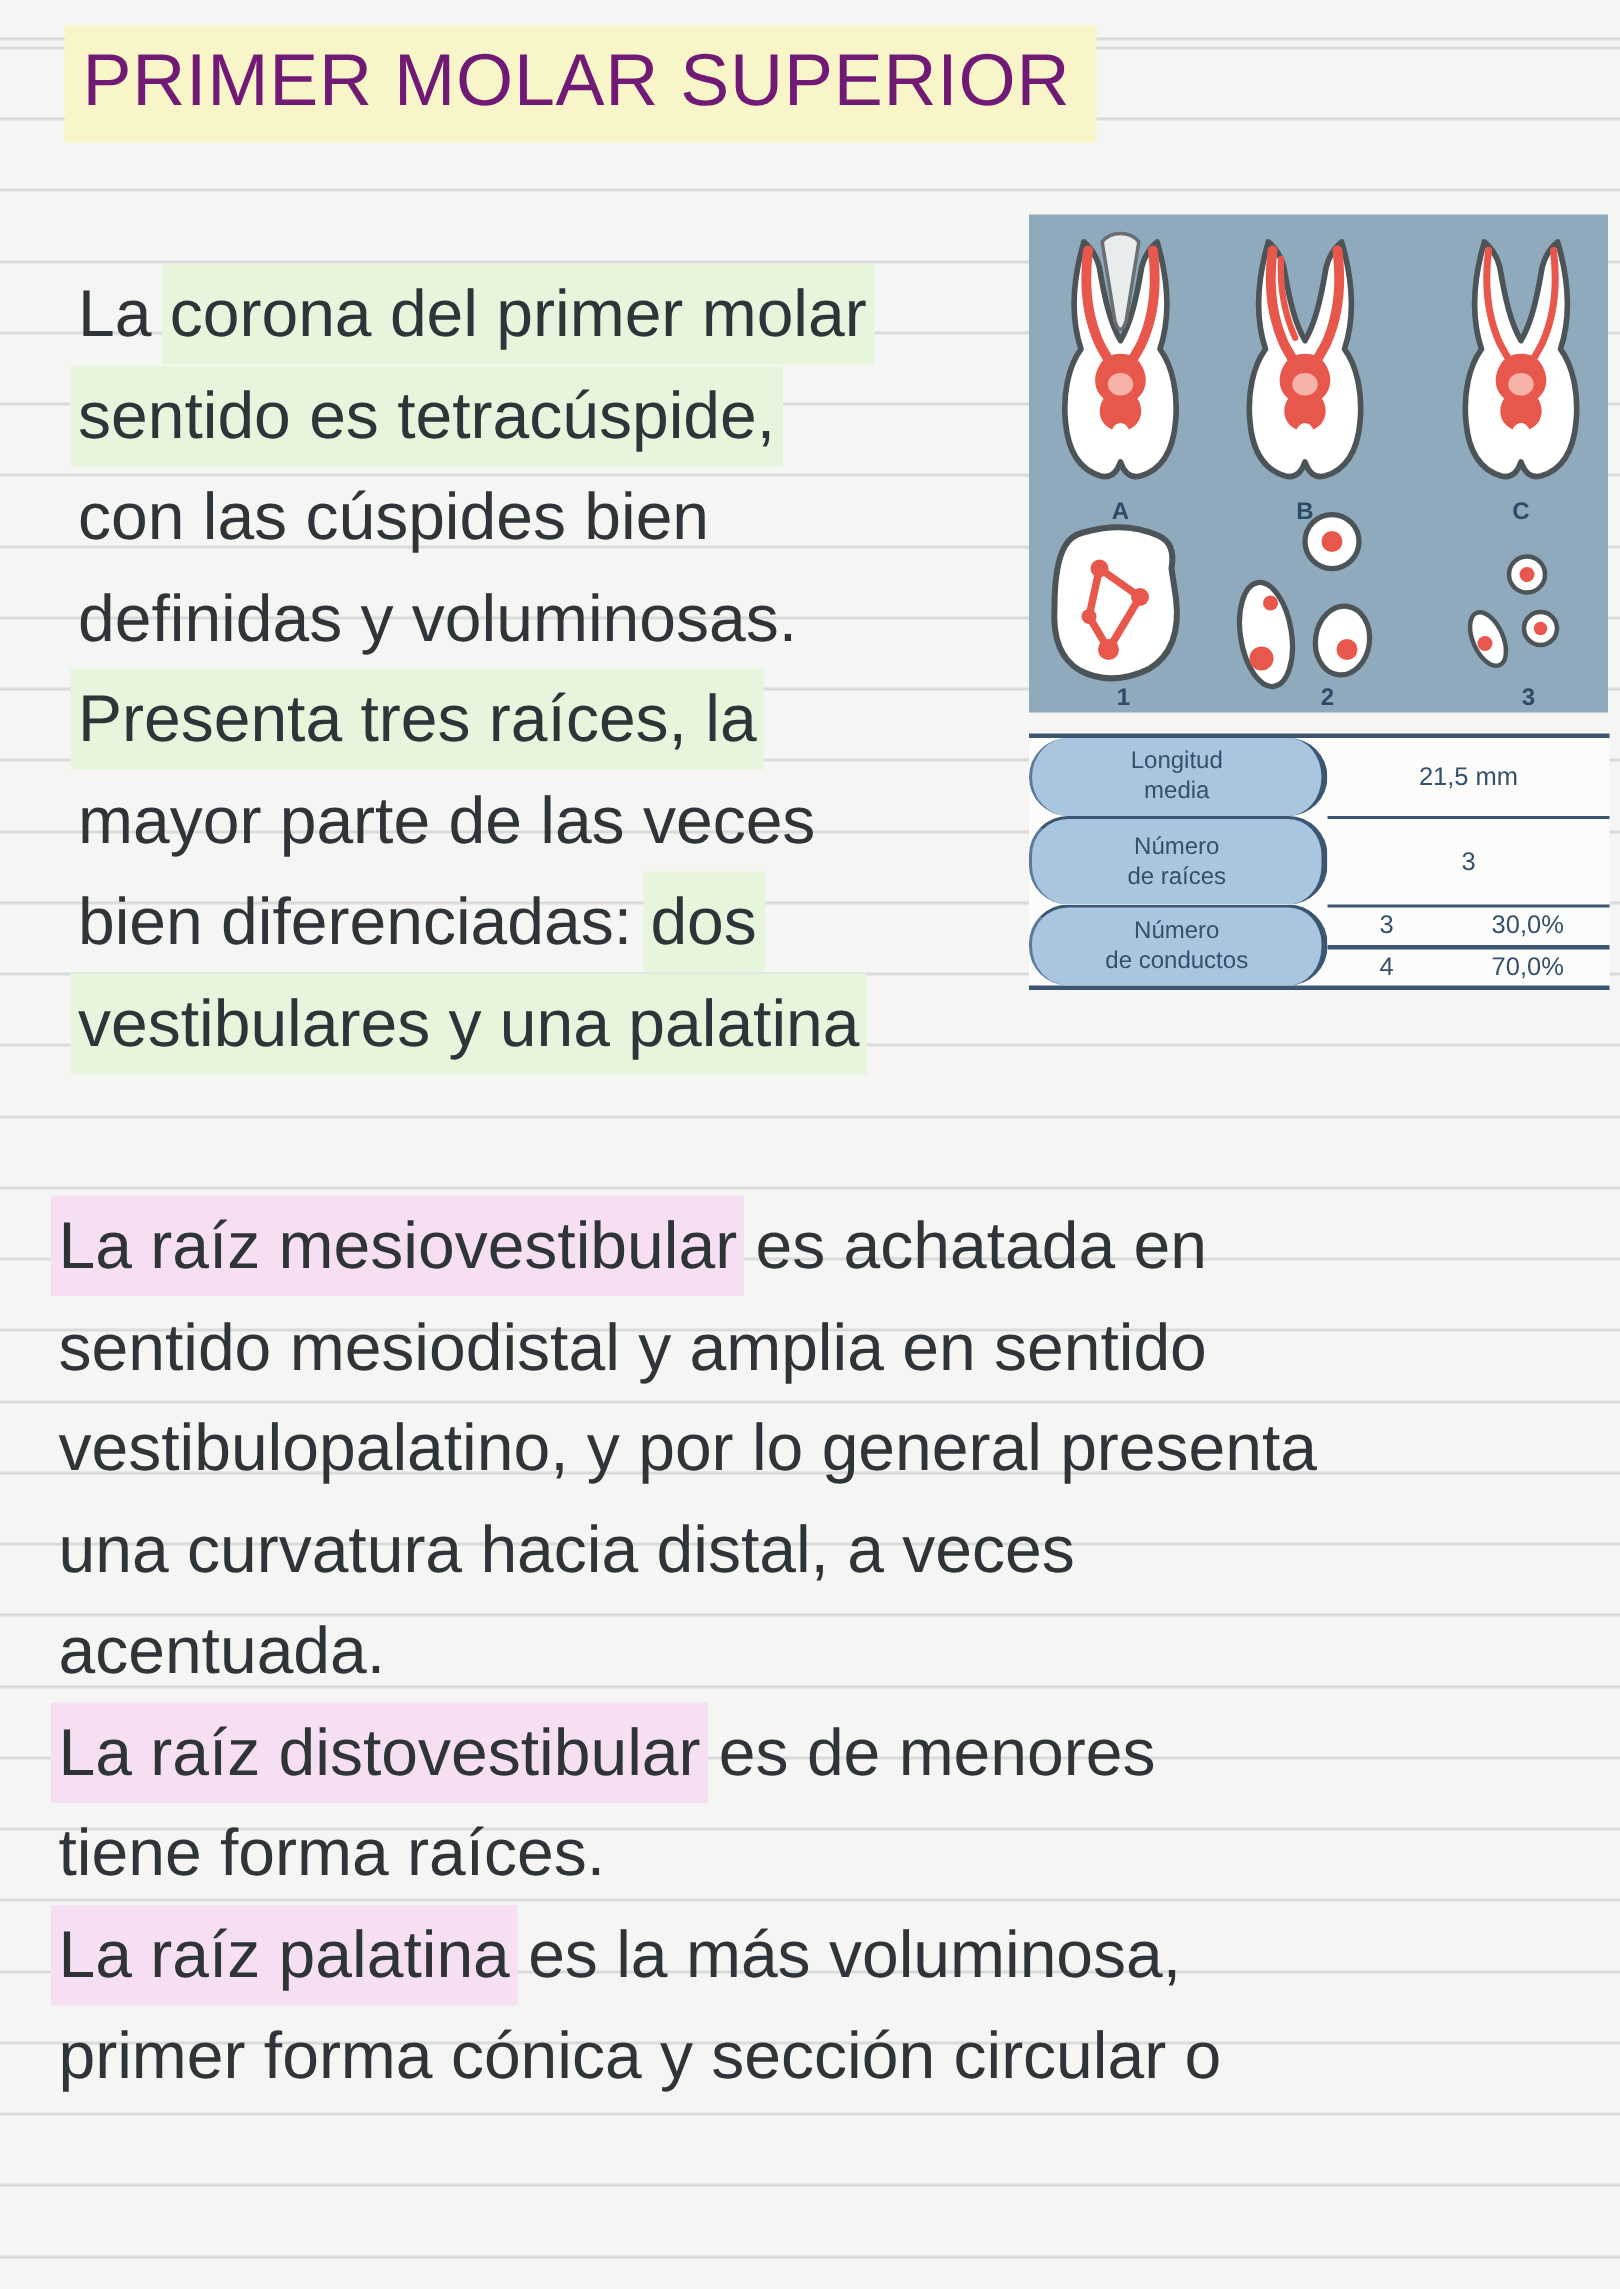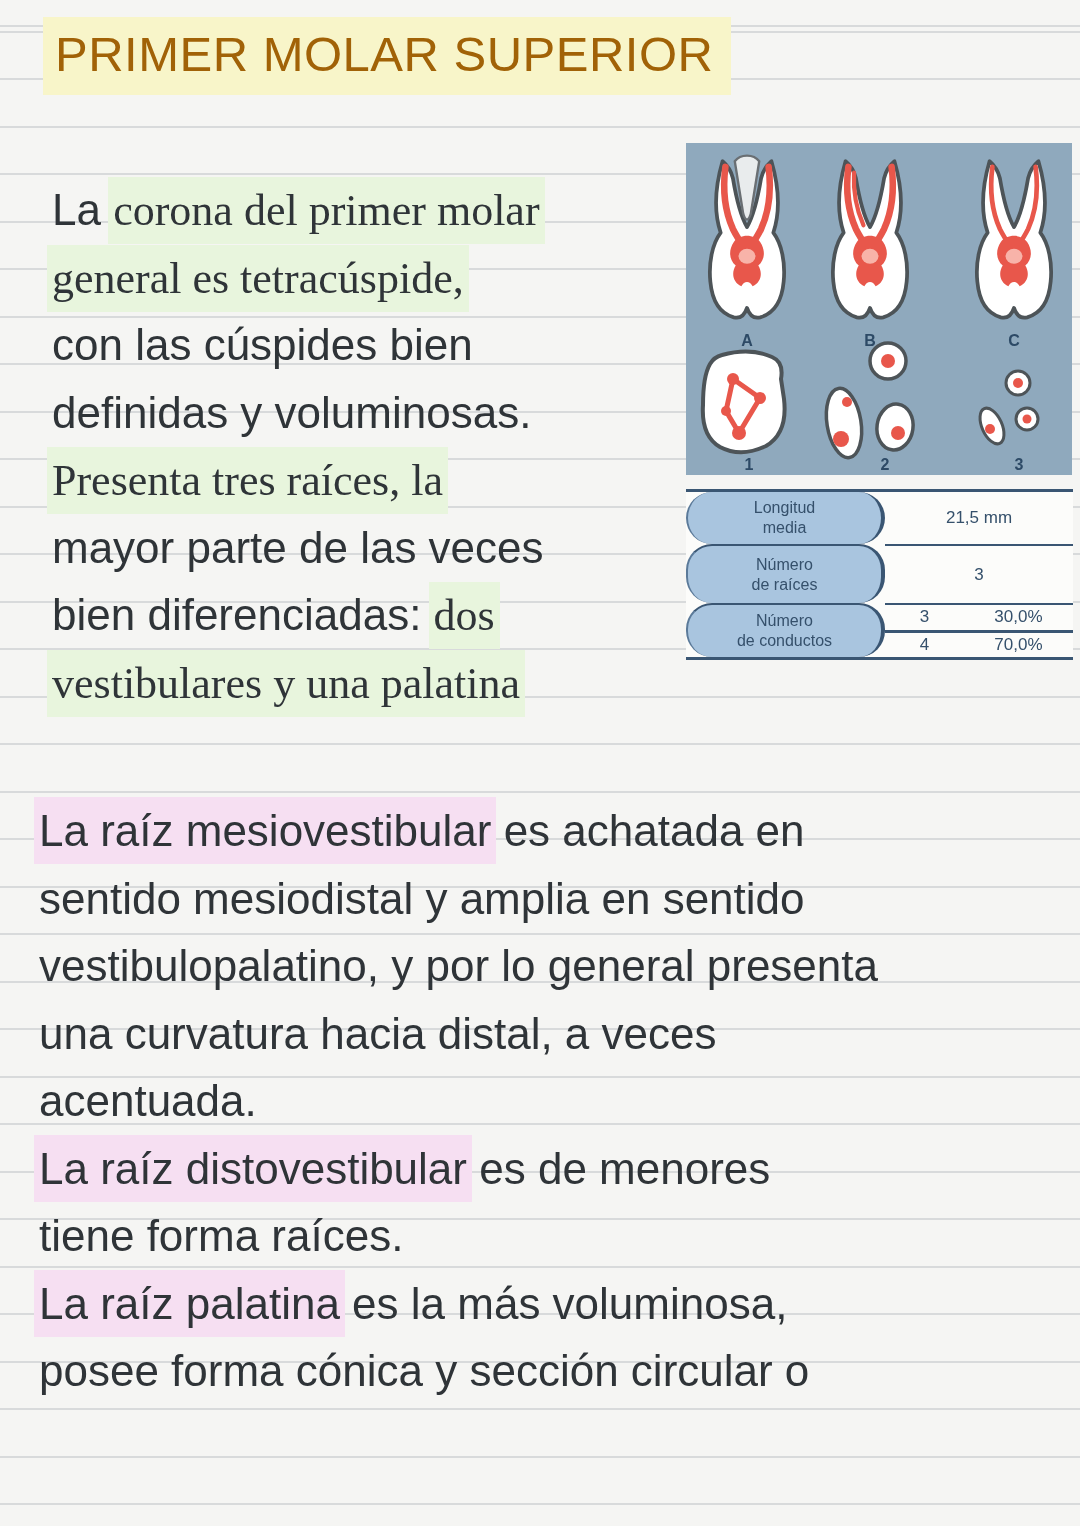--- a/index.html
+++ b/index.html
@@ -22,26 +22,26 @@
     position:relative;
     width:1080px;height:1526px;
     background-color:var(--page-bg);
     background-image:repeating-linear-gradient(to bottom, var(--rule-line) 0 2px, transparent 2px 47.5px);
     background-position:0 31px;
     color:var(--text);
     overflow:hidden;
   }
   .title-line{
     position:absolute;left:55px;top:26px;
-    font-size:49px;letter-spacing:.5px;color:#a16207;
+    font-size:49px;letter-spacing:.5px;color:#701a75;
     white-space:nowrap;
   }
   .hl{padding:9px 5px;margin:0 -5px;}
   .hl-yellow{background:var(--highlight-yellow);padding:10px 18px 14px 12px;margin-left:-12px;}
-  .hl-green{background:var(--highlight-green);font-family:Liberation Serif, serif;}
+  .hl-green{background:var(--highlight-green);}
   .hl-pink{background:var(--highlight-pink);}
   .paragraph{
     position:absolute;
     font-size:44px;
     line-height:67.5px;
     color:var(--text);
   }
   .paragraph .text-line{white-space:nowrap;height:67.5px;}
   #paragraph-1{left:52px;top:176px;width:640px;}
   #paragraph-2{left:39px;top:797px;width:1005px;}
@@ -79,21 +79,21 @@
 <body>
 
 <div class="page">
 
   <div class="title-line">
     <span class="hl-yellow">PRIMER MOLAR SUPERIOR</span>
   </div>
 
   <div id="paragraph-1" class="paragraph">
       <div class="text-line"><span>La </span><span class="hl hl-green">corona del primer molar</span></div>
-      <div class="text-line"><span class="hl hl-green">general es tetracúspide,</span></div>
+      <div class="text-line"><span class="hl hl-green">sentido es tetracúspide,</span></div>
       <div class="text-line"><span>con las cúspides bien</span></div>
       <div class="text-line"><span>definidas y voluminosas.</span></div>
       <div class="text-line"><span class="hl hl-green">Presenta tres raíces, la</span></div>
       <div class="text-line"><span>mayor parte de las veces</span></div>
       <div class="text-line"><span>bien diferenciadas: </span><span class="hl hl-green">dos</span></div>
       <div class="text-line"><span class="hl hl-green">vestibulares y una palatina</span></div>
     </div>
 
   <svg class="figure" width="386" height="332" viewBox="0 0 386 332" xmlns="http://www.w3.org/2000/svg">
     <defs>
@@ -206,16 +206,16 @@
 
   <div id="paragraph-2" class="paragraph">
       <div class="text-line"><span class="hl hl-pink">La raíz mesiovestibular</span><span> es achatada en</span></div>
       <div class="text-line"><span>sentido mesiodistal y amplia en sentido</span></div>
       <div class="text-line"><span>vestibulopalatino, y por lo general presenta</span></div>
       <div class="text-line"><span>una curvatura hacia distal, a veces</span></div>
       <div class="text-line"><span>acentuada.</span></div>
       <div class="text-line"><span class="hl hl-pink">La raíz distovestibular</span><span> es de menores</span></div>
       <div class="text-line"><span>tiene forma raíces.</span></div>
       <div class="text-line"><span class="hl hl-pink">La raíz palatina</span><span> es la más voluminosa,</span></div>
-      <div class="text-line"><span>posee forma cónica y sección circular o</span></div>
+      <div class="text-line"><span>primer forma cónica y sección circular o</span></div>
     </div>
 
 </div>
 
 </body></html>

